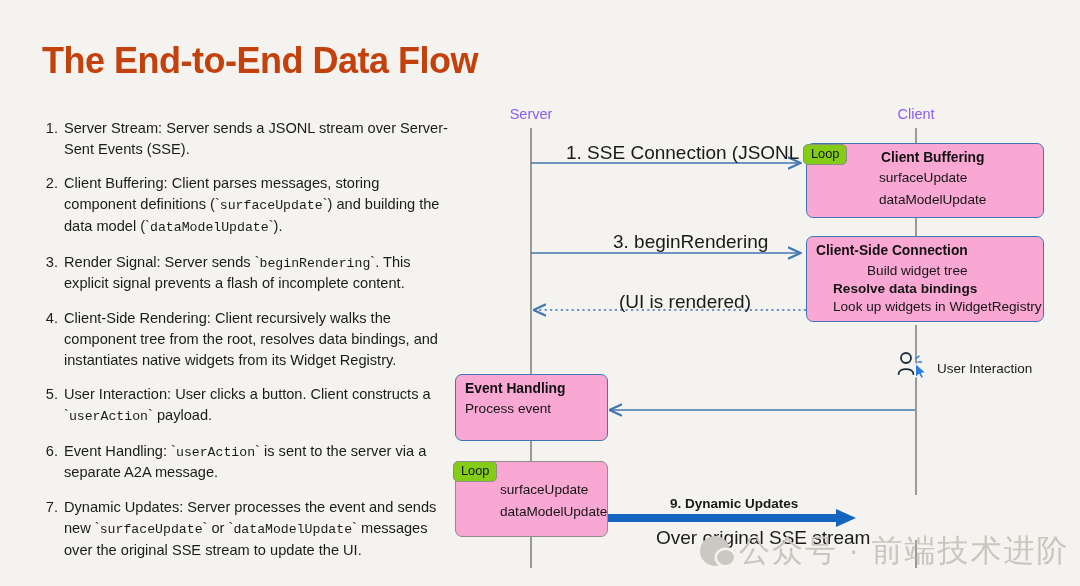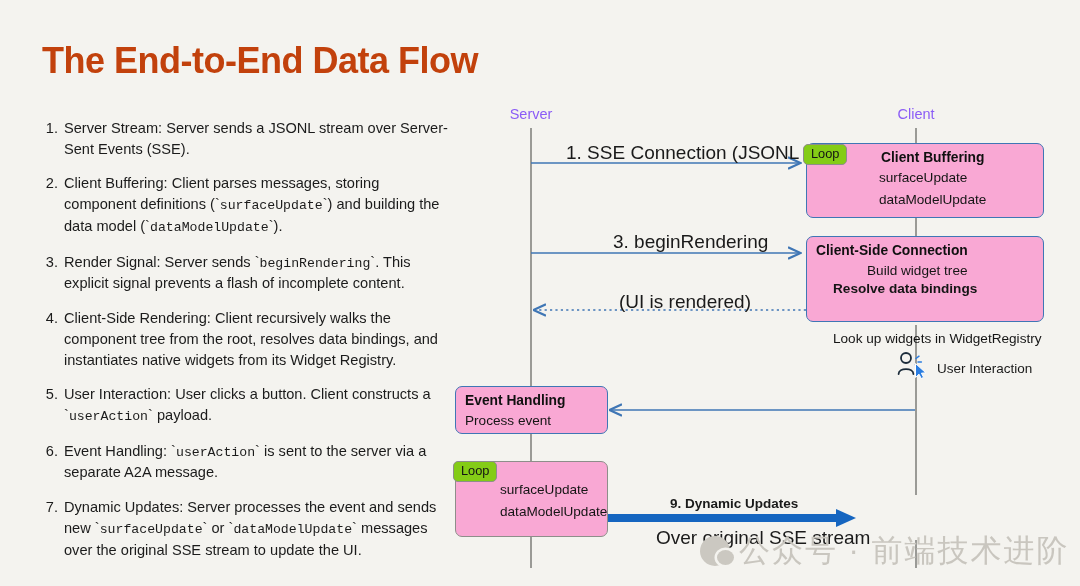--- a/index.html
+++ b/index.html
@@ -297,26 +297,26 @@
       <div class="box-title" style="position:absolute; left:74px; top:6px;">Client Buffering</div>
       <div class="box-line" style="position:absolute; left:72px; top:26px;">surfaceUpdate</div>
       <div class="box-line" style="position:absolute; left:72px; top:48px;">dataModelUpdate</div>
     </div>
     <div class="loop-badge" style="left:803px; top:144px;">Loop</div>
 
     <div class="box" style="left:806px; top:236px; width:238px; height:86px;">
       <div class="box-title" style="position:absolute; left:9px; top:6px;">Client-Side Connection</div>
       <div class="box-line" style="position:absolute; left:12px; top:26px;margin-left:48px;">Build widget tree</div>
       <div class="box-line" style="position:absolute; left:26px; top:44px;font-weight:bold;">Resolve data bindings</div>
-      <div class="box-line" style="position:absolute; left:26px; top:62px;margin-top:32px;">Look up widgets in WidgetRegistry</div>
+      <div class="box-line" style="position:absolute; left:26px; top:62px;">Look up widgets in WidgetRegistry</div>
     </div>
 
     <div class="msg-label" style="left:937px; top:361px; font-size:13.5px;">User Interaction</div>
 
-    <div class="box" style="left:455px; top:386px; width:153px; height:48px;">
+    <div class="box" style="left:455px; top:374px; width:153px; height:67px;">
       <div class="box-title" style="position:absolute; left:9px; top:6px;">Event Handling</div>
       <div class="box-line" style="position:absolute; left:9px; top:26px;">Process event</div>
     </div>
 
     <div class="box gray" style="left:455px; top:461px; width:153px; height:76px;">
       <div class="box-line" style="position:absolute; left:44px; top:20px;">surfaceUpdate</div>
       <div class="box-line" style="position:absolute; left:44px; top:42px;">dataModelUpdate</div>
     </div>
     <div class="loop-badge" style="left:453px; top:461px;">Loop</div>
 

